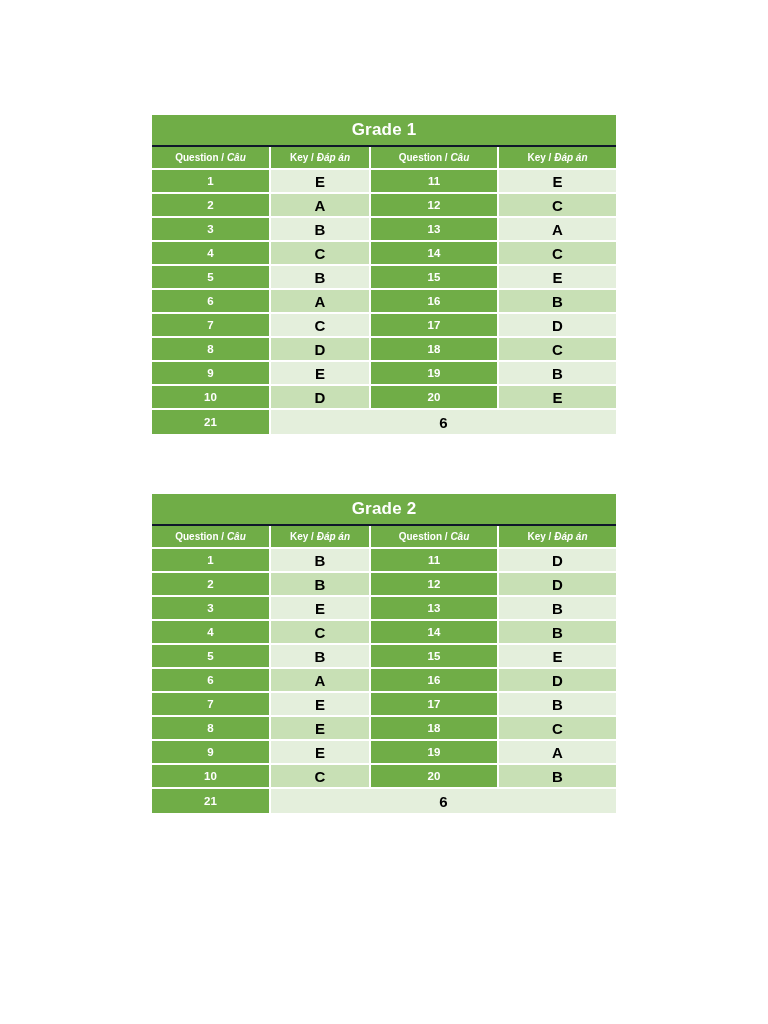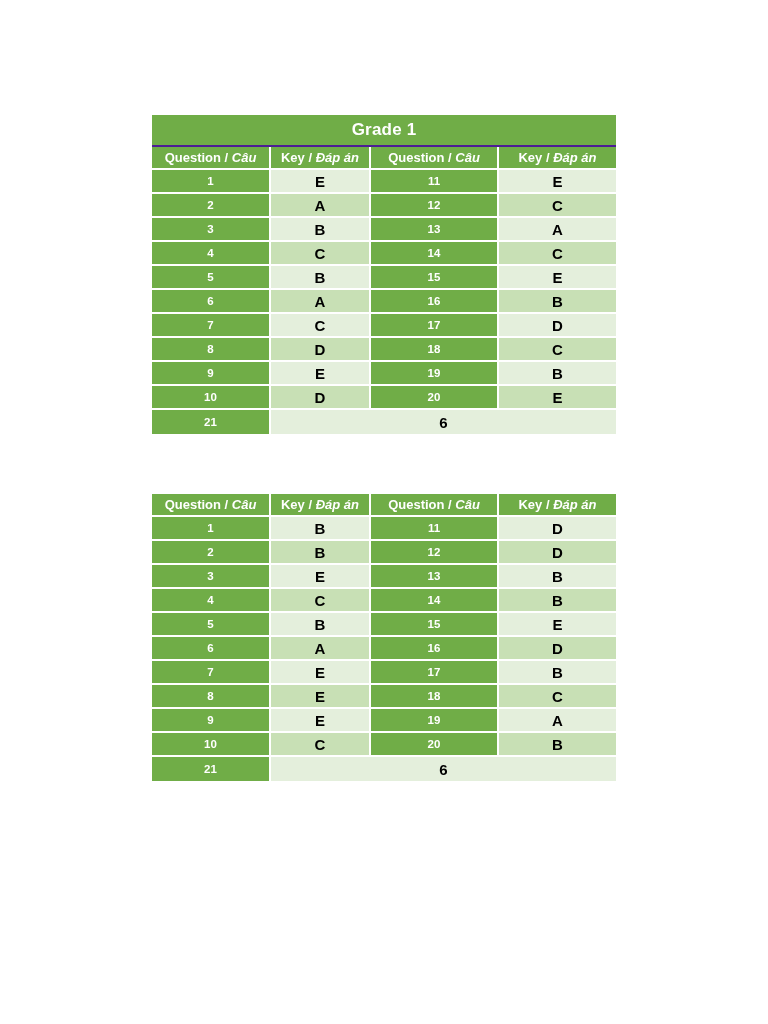--- a/index.html
+++ b/index.html
@@ -40,30 +40,30 @@
   
   .table-title {
     height: 30px;
     background: #70ad47;
     color: #ffffff;
     font-size: 17px;
     font-weight: bold;
     text-align: center;
     vertical-align: middle;
     padding: 0;
-    border-bottom: 2px solid #4c1d95;
+    border-bottom: 2px solid #0f172a;
     letter-spacing: 0.2px;
   }
 
   
   .col-head {
     height: 21px;
     background: #70ad47;
     color: #ffffff;
-    font-size: 13px;
+    font-size: 10px;
     font-weight: bold;
     text-align: center;
     vertical-align: middle;
     padding: 0 4px;
     border-right: 2px solid #ffffff;
     border-bottom: 2px solid #ffffff;
     white-space: nowrap;
   }
   .col-head:last-child { border-right: none; }
   .col-head .vn {
@@ -208,20 +208,23 @@
 
   <table class="answer-table" id="grade-2-table">
     <colgroup>
       <col class="c-q">
         <col class="c-k">
         <col class="c-q2">
         <col class="c-k2">
     </colgroup>
     <tbody>
       <tr>
+        <td class="table-title" colspan="4">Grade 2</td>
+      </tr>
+      <tr>
         <td class="col-head"><span>Question /</span> <span class="vn">Câu</span></td>
         <td class="col-head"><span>Key /</span> <span class="vn">Đáp án</span></td>
         <td class="col-head"><span>Question /</span> <span class="vn">Câu</span></td>
         <td class="col-head"><span>Key /</span> <span class="vn">Đáp án</span></td>
       </tr>
       <tr>
         <td class="q-cell">1</td>
         <td class="k-cell band-light">B</td>
         <td class="q-cell">11</td>
         <td class="k-cell band-light">D</td>

